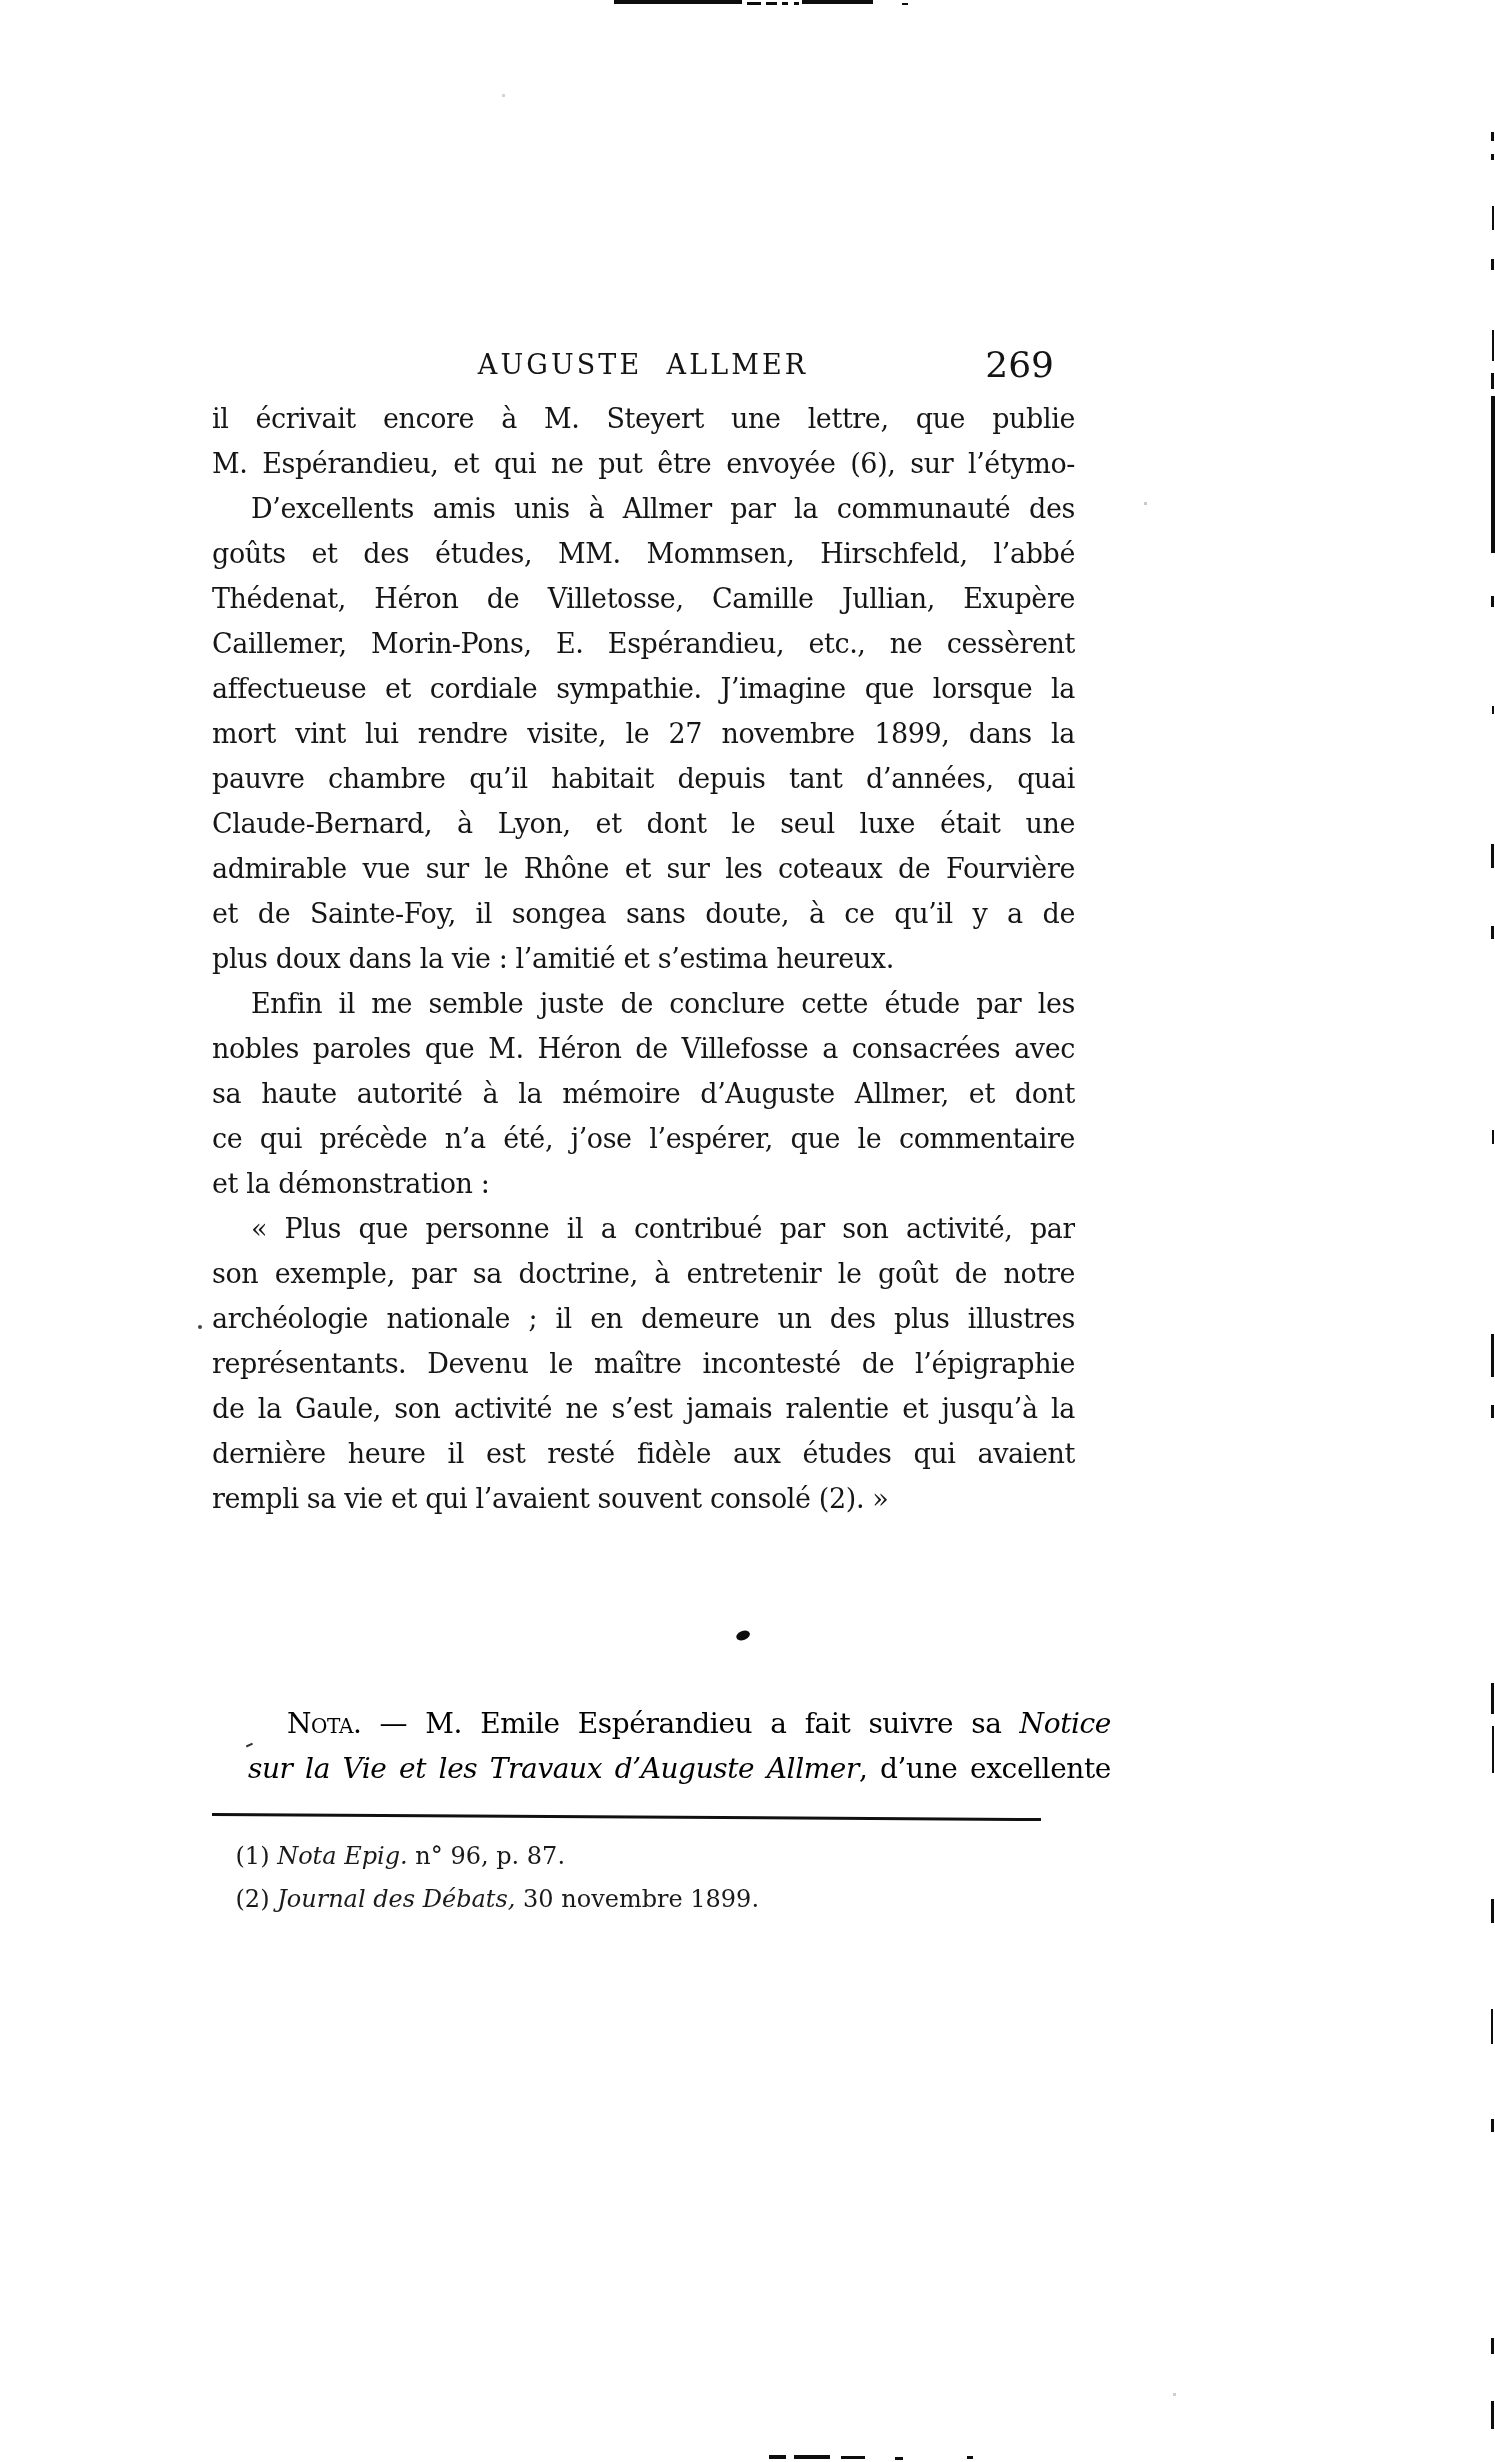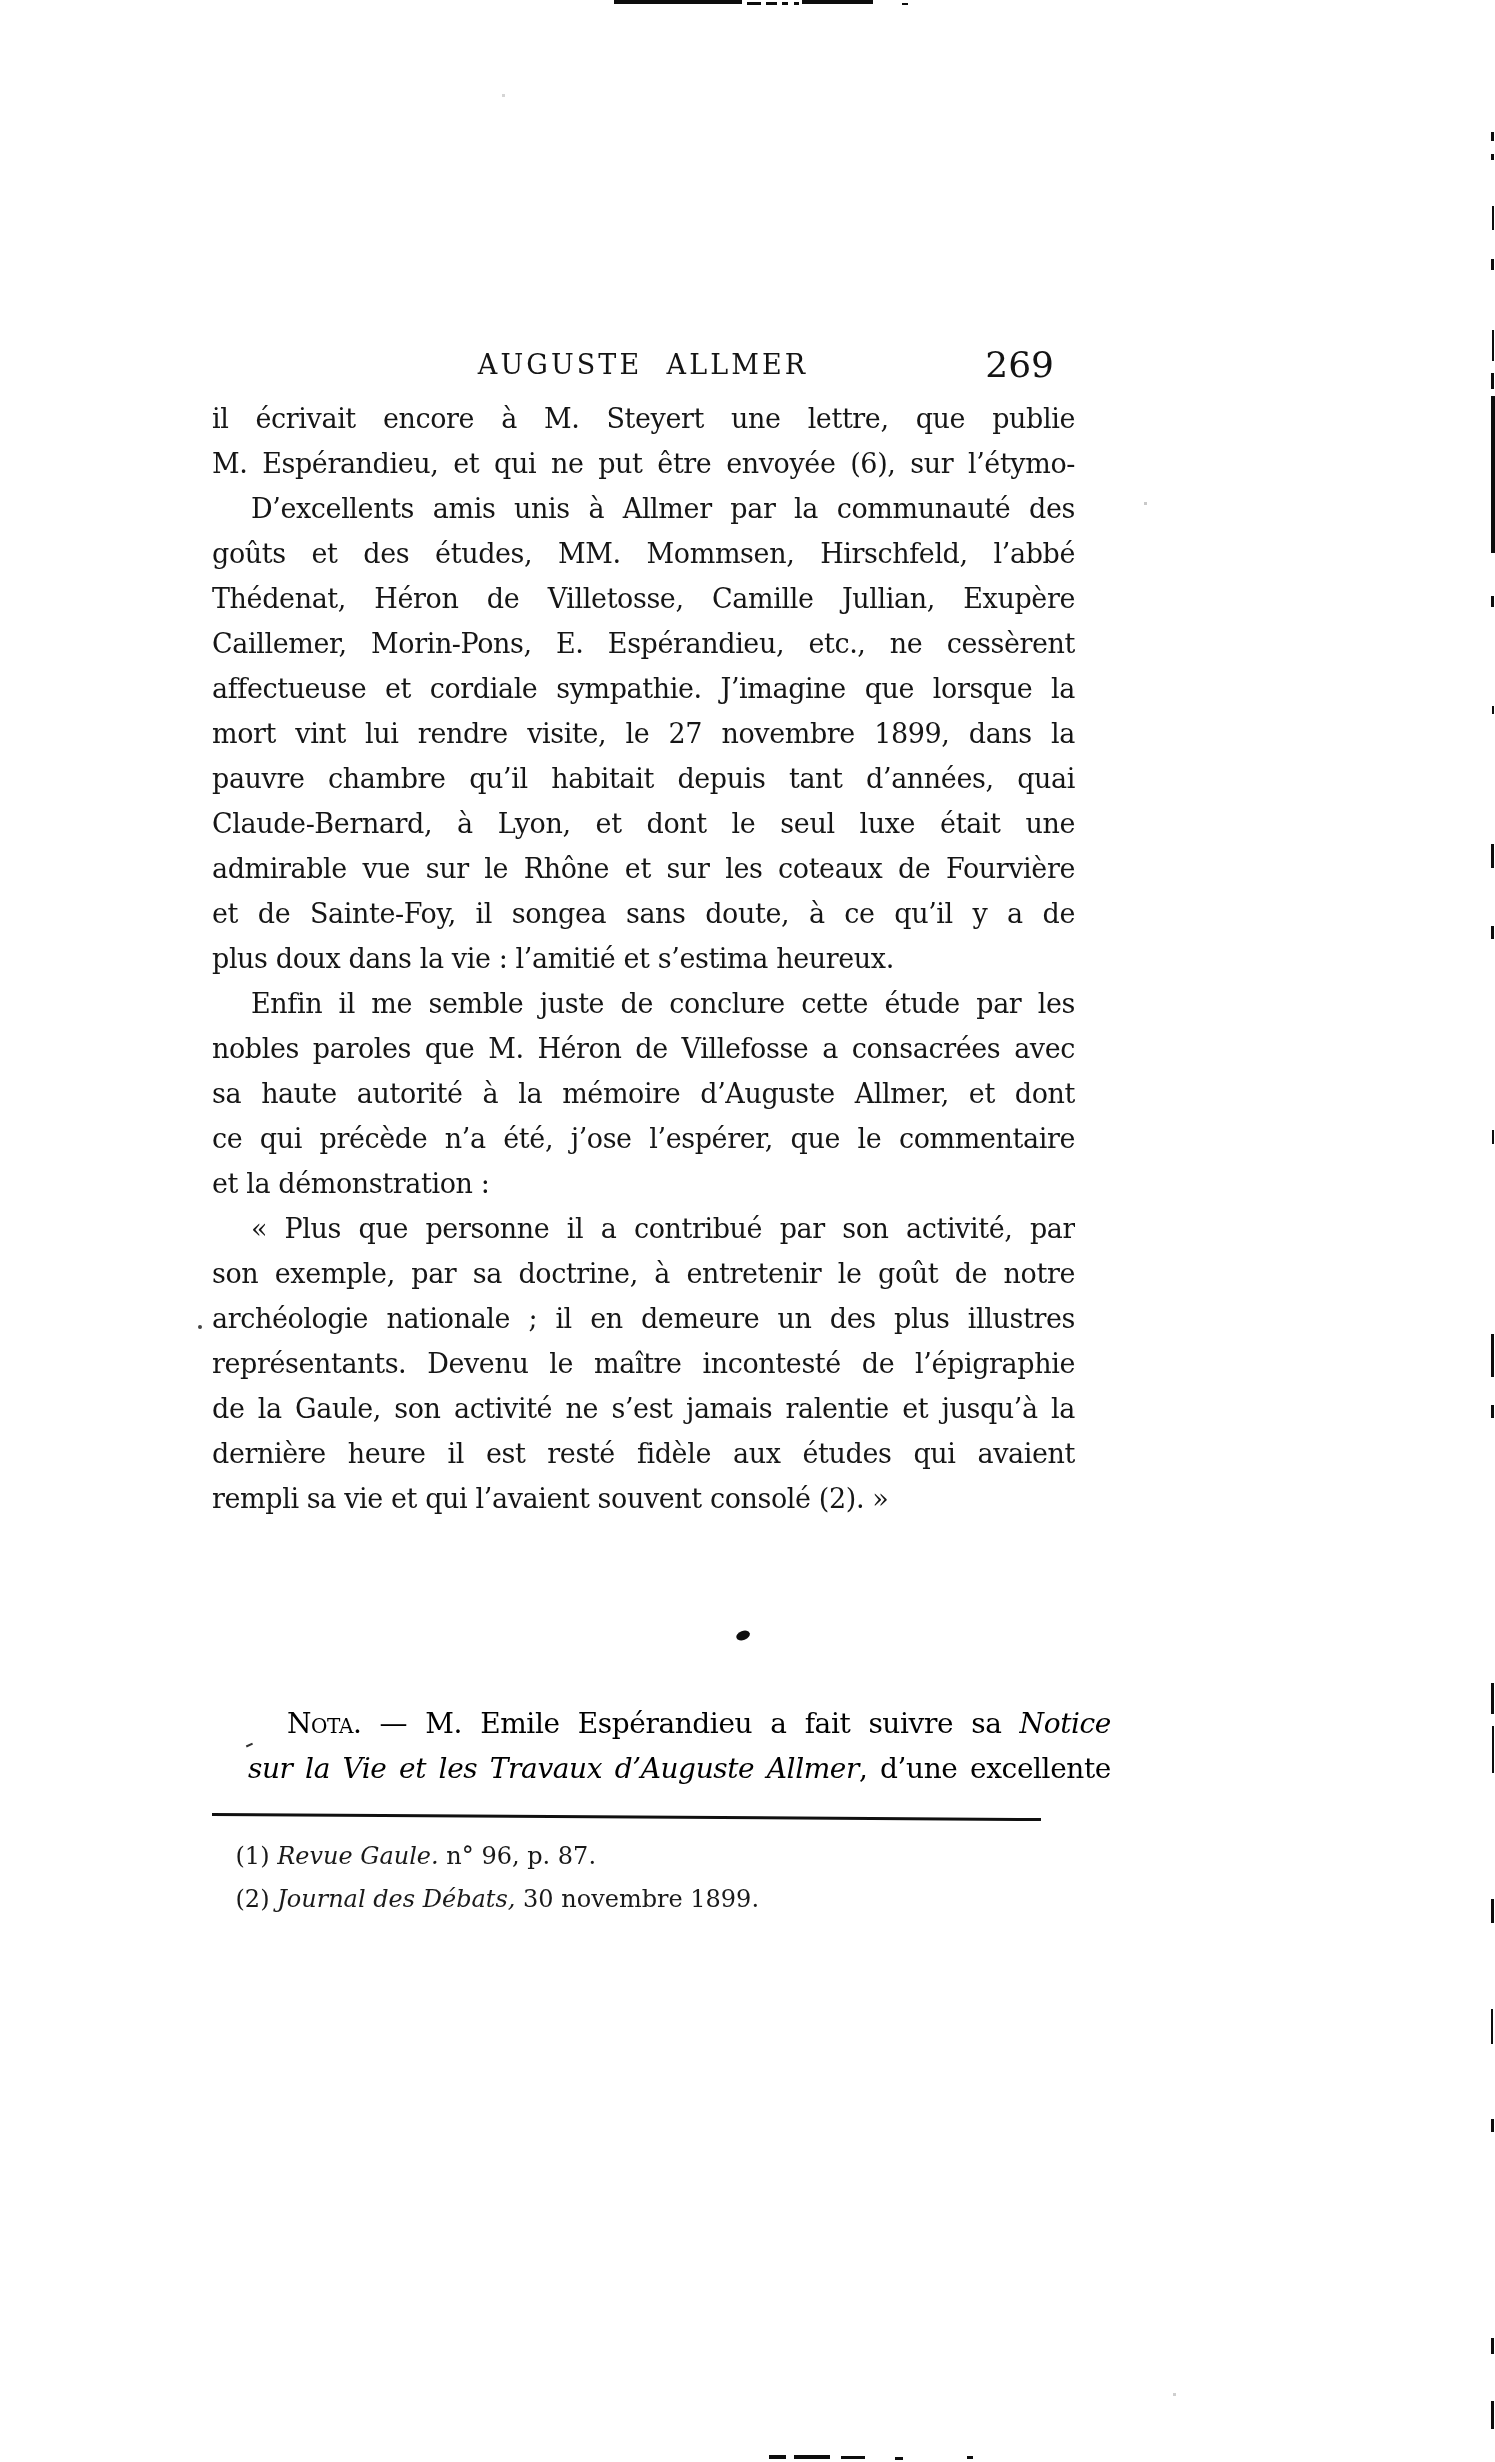--- a/index.html
+++ b/index.html
@@ -76,21 +76,21 @@
 
 
   <div class="nota">
     <div class="line j ind"><span class="sc">Nota.</span><span> — M. Emile Espérandieu a fait suivre sa </span><span class="it">Notice</span></div>
     <div class="line j"><span class="it">sur la Vie et les Travaux d’Auguste Allmer</span><span>, d’une excellente</span></div>
   </div>
 
   <div class="fn-rule"></div>
 
   <div class="footnotes">
-    <div class="fnote"><span>(1)</span><span class="it"> Revue Gaule.</span><span> n° 96, p. 87.</span></div>
+    <div class="fnote"><span>(1)</span><span class="it"> Nota Epig.</span><span> n° 96, p. 87.</span></div>
     <div class="fnote"><span>(2)</span><span class="it"> Journal des Débats,</span><span> 30 novembre 1899.</span></div>
   </div>
 
   <div class="art" style="left:614px;top:0;width:128px;height:3.9px;"></div>
   <div class="art" style="left:747px;top:1.6px;width:14px;height:3.1px;"></div>
   <div class="art" style="left:766px;top:1.6px;width:11px;height:3.1px;"></div>
   <div class="art" style="left:782px;top:2.4px;width:6.3px;height:3.1px;"></div>
   <div class="art" style="left:794px;top:2.4px;width:4.7px;height:3.1px;"></div>
   <div class="art" style="left:802px;top:0;width:71px;height:3.9px;"></div>
   <div class="art" style="left:902px;top:3.1px;width:6.3px;height:2.4px;"></div>

